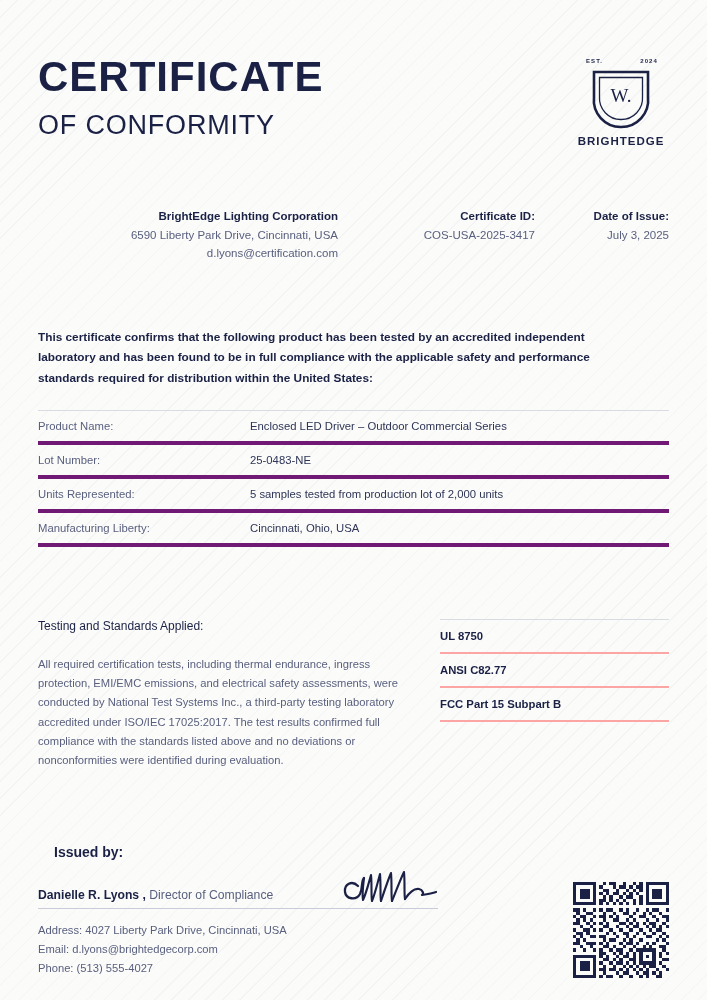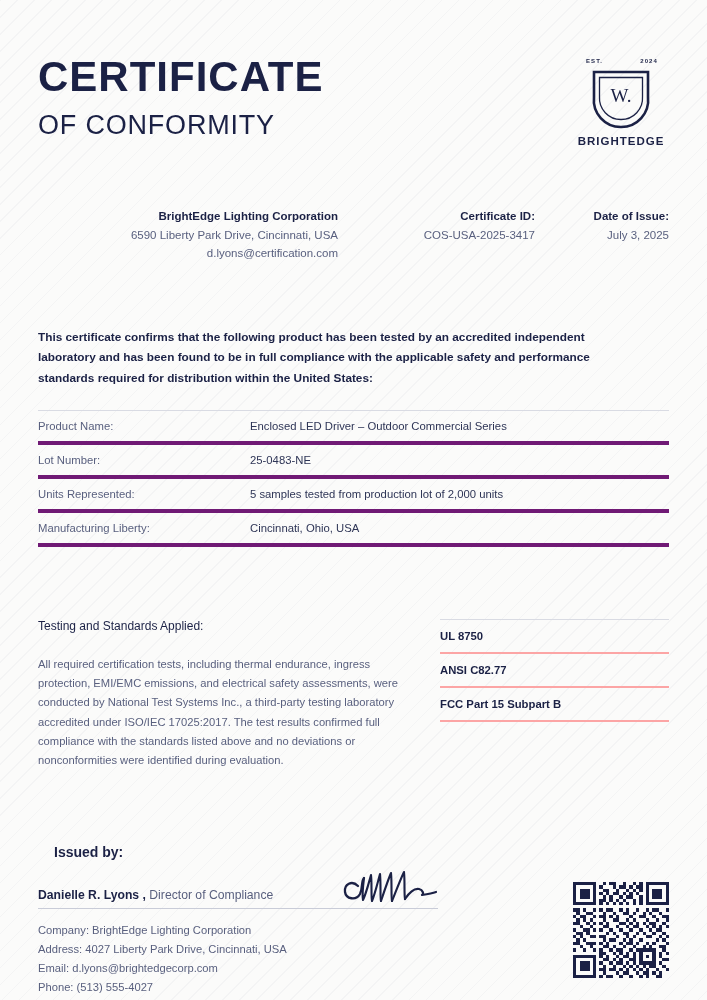--- a/index.html
+++ b/index.html
@@ -356,21 +356,20 @@
             <path d="M20 18 C14 12, 6 16, 7 24 C8 31, 18 33, 22 26 C25 20, 23 13, 26 10" stroke-width="2.3"></path>
             <path d="M26 10 C25 18, 24 27, 25 32 C28 26, 31 14, 33 7 C34 16, 33 27, 34 33 C37 26, 40 13, 42 6 C43 16, 42 28, 43 33" stroke-width="2.1"></path>
             <path d="M43 33 C46 24, 50 12, 53 5 C54 15, 53 27, 54 33" stroke-width="2.1"></path>
             <path d="M54 33 C58 23, 63 10, 66 4 C67 14, 66 25, 67 31" stroke-width="2.1"></path>
             <path d="M67 31 C71 25, 76 20, 81 21 C85 22, 86 26, 84 27 C90 26, 95 25, 98 24" stroke-width="2.2"></path>
           </g>
         </svg>
       </div>
 
       <div class="contact-block">
-        <div>Company: BrightEdge Lighting Corporation</div>
         <div>Address: 4027 Liberty Park Drive, Cincinnati, USA</div>
         <div>Email: d.lyons@brightedgecorp.com</div>
         <div>Phone: (513) 555-4027</div>
       </div>
 
     </div>
 
     <div class="qr-wrap">
       <svg width="96" height="96" viewBox="0 0 29 29" shape-rendering="crispEdges">
         <rect width="29" height="29" fill="#fbfbfa"></rect>

